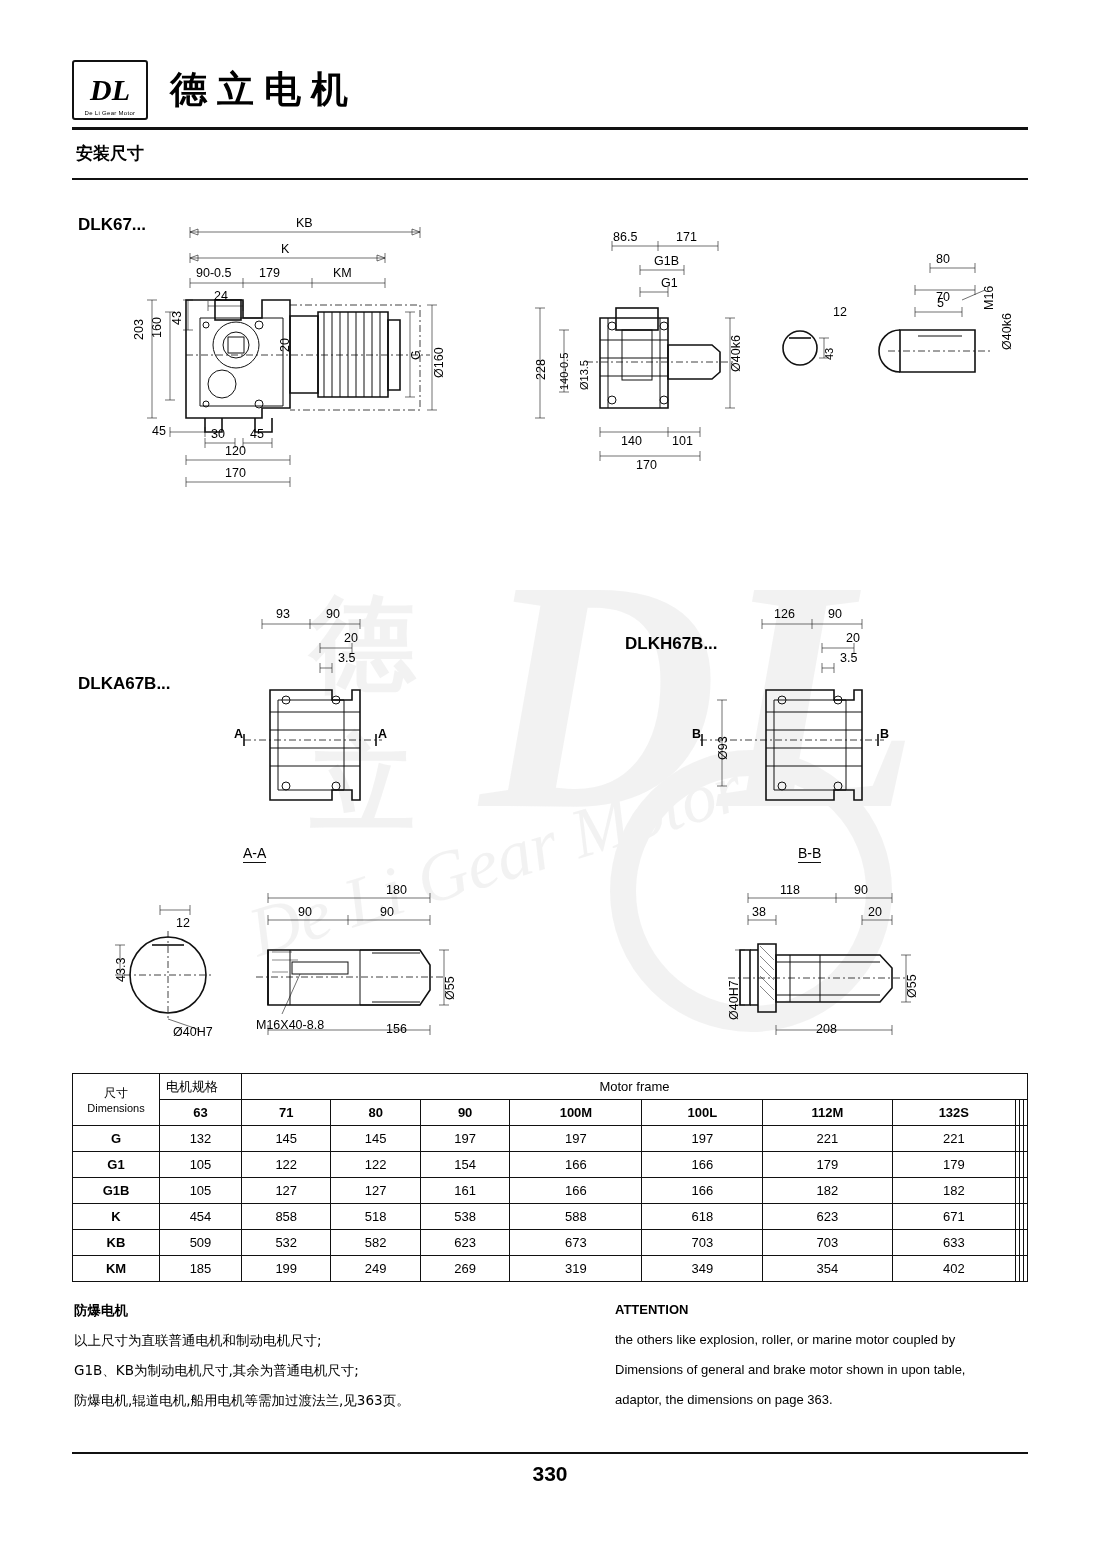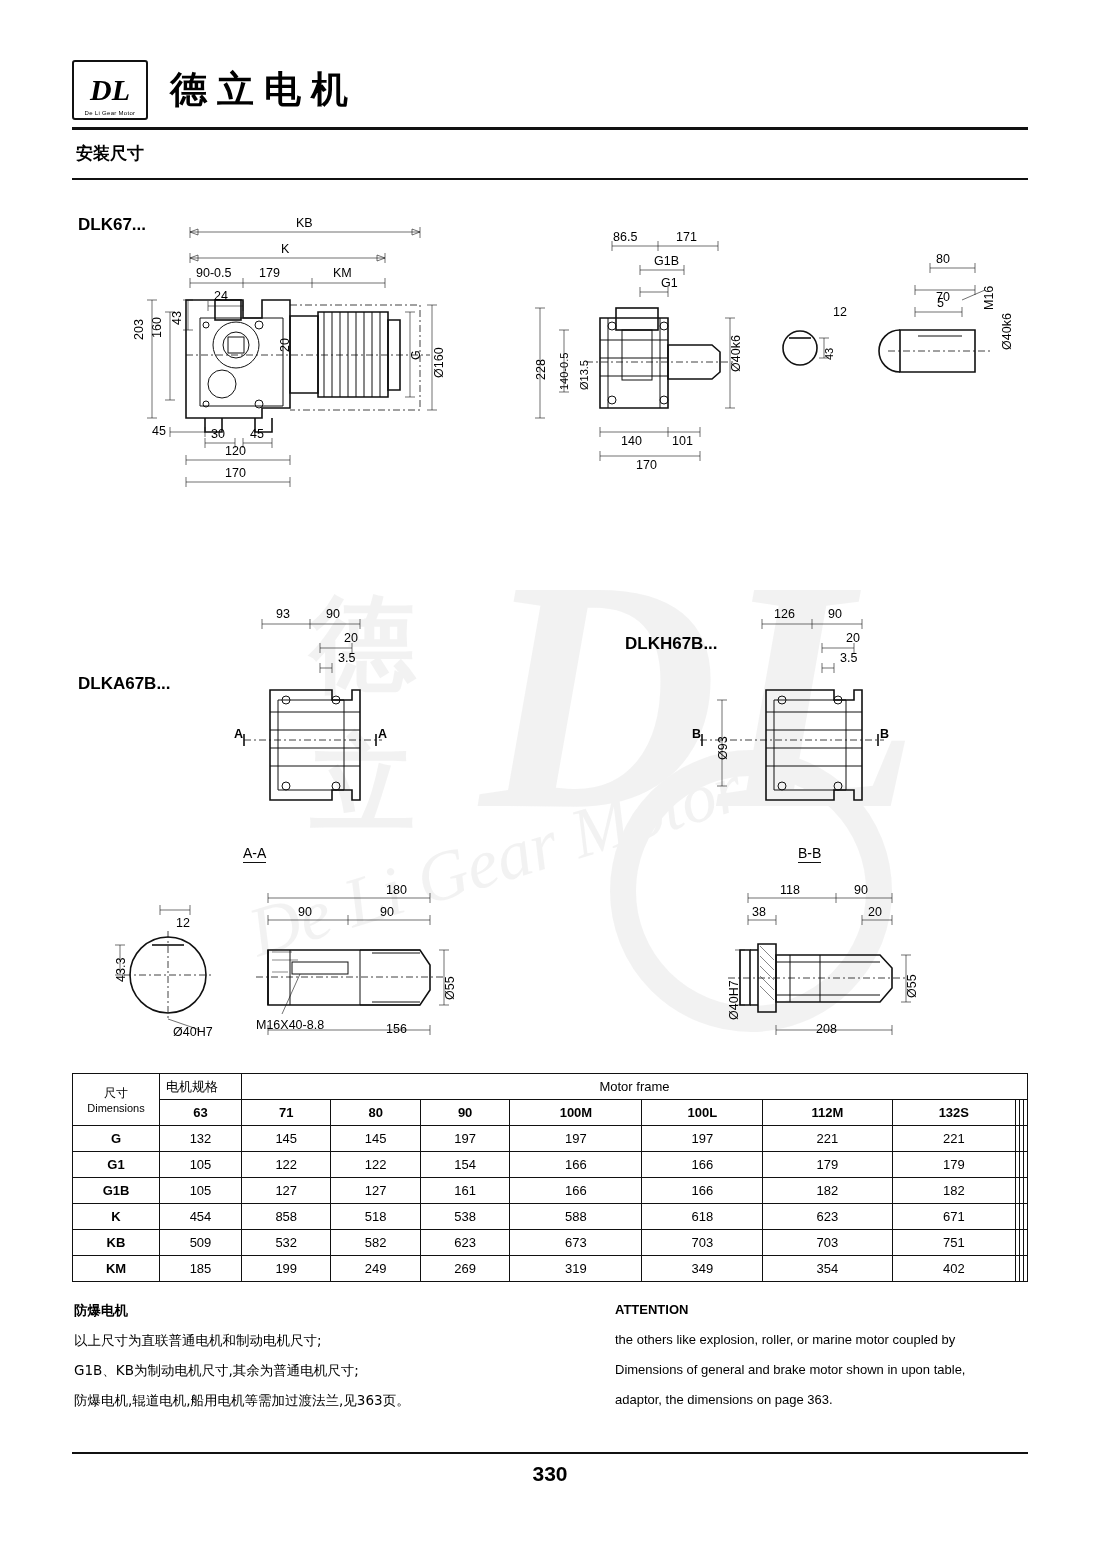--- a/index.html
+++ b/index.html
@@ -420,21 +420,21 @@
         </tr>
         <tr>
           <td class="rowlbl">KB</td>
           <td>509</td>
           <td>532</td>
           <td>582</td>
           <td>623</td>
           <td>673</td>
           <td>703</td>
           <td>703</td>
-          <td>751</td>
+          <td>633</td>
           <td></td>
           <td></td>
           <td></td>
         </tr>
         <tr>
           <td class="rowlbl">KM</td>
           <td>185</td>
           <td>199</td>
           <td>249</td>
           <td>269</td>

